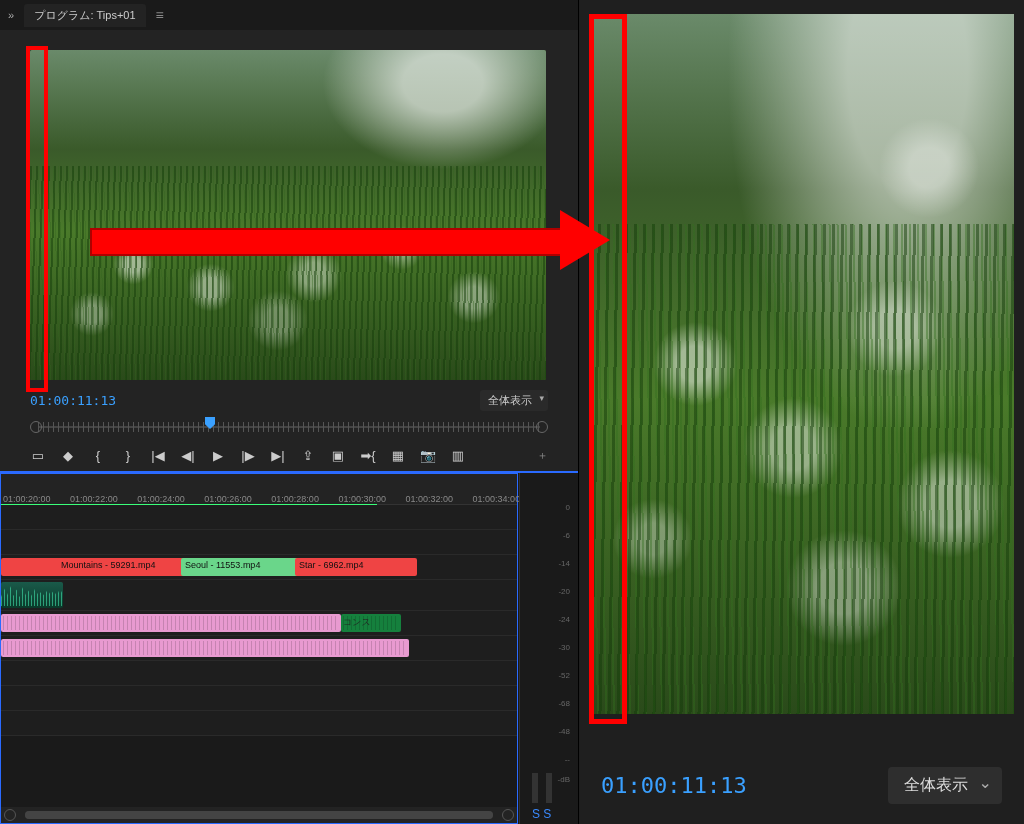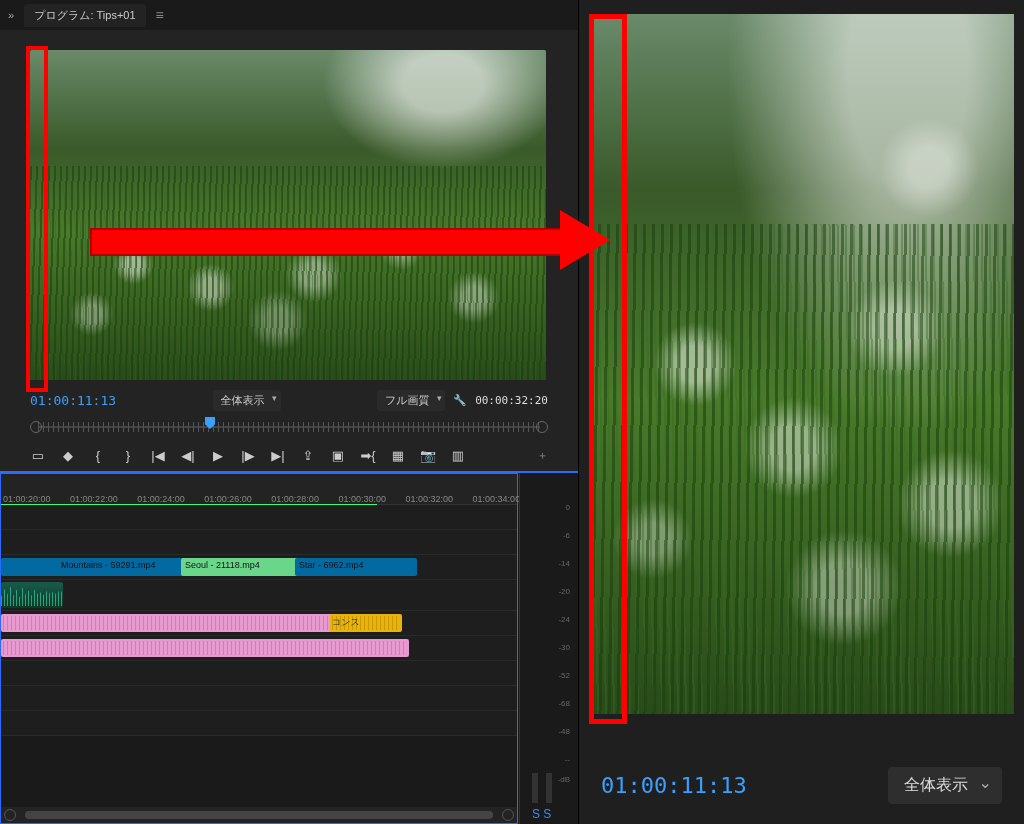--- a/index.html
+++ b/index.html
@@ -48,21 +48,21 @@
   .plus{margin-left:auto;color:#888}
   .tlpanel{flex:1;background:#1a1a1a;border-top:2px solid #2a6aff;position:relative;padding-top:18px}
   .tlinner{position:absolute;left:0;right:60px;top:0;bottom:0;border:1px solid #2a6aff}
   .ruler{height:30px;background:#232323;display:flex;align-items:flex-end;position:relative;border-bottom:1px solid #333}
   .ruler .tk{position:absolute;bottom:0;font-size:9px;color:#888;transform:translateX(-50%)}
   .greenrange{position:absolute;left:0;right:140px;bottom:-2px;height:2px;background:#3aff7a}
   .tracks{position:relative}
   .track{height:24px;border-bottom:1px solid #2a2a2a;position:relative;background:#1e1e1e}
   .track.tall{height:30px}
   .clip{position:absolute;top:3px;bottom:3px;border-radius:2px;font-size:9px;padding:2px 4px;white-space:nowrap;overflow:hidden;color:#111}
-  .clip.violet{background:#0369a1}
+  .clip.violet{background:#ef4444}
   .clip.green{background:#6ad68a}
   .clip.teal{position:absolute;top:2px;bottom:2px;background:linear-gradient(180deg,#1a5a4a,#0a3a2a)}
   .clip.teal::before{content:"";position:absolute;left:0;right:0;top:2px;bottom:2px;background:repeating-linear-gradient(90deg,#4affc0 0 1px,transparent 1px 3px);opacity:.5;clip-path:polygon(0 60%,5% 20%,10% 50%,15% 10%,20% 55%,25% 25%,30% 60%,35% 15%,40% 50%,45% 30%,50% 55%,55% 20%,60% 50%,65% 35%,70% 55%,75% 25%,80% 50%,85% 30%,90% 55%,95% 20%,100% 50%,100% 100%,0 100%)}
   .pinkclip{position:absolute;top:3px;bottom:3px;background:#e89ad0;border-radius:2px}
   .pinkclip::before{content:"";position:absolute;inset:2px;background:repeating-linear-gradient(90deg,rgba(0,0,0,.15) 0 1px,transparent 1px 4px)}
   .tlbar{position:absolute;left:0;right:0;bottom:0;height:16px;background:#232323;display:flex;align-items:center}
   .tlbar .hbar{flex:1;height:8px;background:#333;margin:0 6px;border-radius:4px;position:relative}
   .tlbar .hthumb{position:absolute;left:0;width:100%;top:0;bottom:0;background:#444;border-radius:4px}
   .circ{width:10px;height:10px;border:1px solid #555;border-radius:50%;margin:0 3px}
   .meters{position:absolute;right:0;top:0;bottom:0;width:58px;background:#1a1a1a;border-left:1px solid #333;padding-top:30px}
@@ -114,25 +114,20 @@
         <div class="arrowbar"></div>
         <div class="arrowhead"></div>
       </div>
     </div>
 
     <div class="tcrow">
       <span class="tc">01:00:11:13</span>
       <div class="zoom">
         <span class="dd">全体表示</span>
       </div>
-      <div class="zoom">
-        <span class="dd">フル画質</span>
-        <span class="wrench">🔧</span>
-        <span class="dur">00:00:32:20</span>
-      </div>
     </div>
 
     <div class="scrub">
       <div class="scrubline"></div>
       <div class="scrubticks"></div>
       <div class="scrubL"></div>
       <div class="scrubR"></div>
       <div class="ph"></div>
     </div>
 
@@ -167,30 +162,30 @@
           <span class="tk" style="left:70%">01:00:30:00</span>
           <span class="tk" style="left:83%">01:00:32:00</span>
           <span class="tk" style="left:96%">01:00:34:00</span>
         </div>
         <div class="tracks">
           <div class="track"></div>
           <div class="track"></div>
           <div class="track">
             <div class="clip violet" style="left:0;width:54px"></div>
             <div class="clip violet" style="left:56px;width:122px"><span>Mountains - 59291.mp4</span></div>
-            <div class="clip green" style="left:180px;width:112px"><span>Seoul - 21118.mp4</span></div>
+            <div class="clip green" style="left:180px;width:112px"><span>Seoul - 11553.mp4</span></div>
             <div class="clip violet" style="left:294px;width:92px"><span>Star - 6962.mp4</span></div>
             <div class="clip violet" style="left:388px;width:20px"></div>
           </div>
           <div class="track tall">
             <div class="clip teal" style="left:0;width:54px"></div>
           </div>
           <div class="track">
             <div class="pinkclip" style="left:0;width:340px"></div>
-            <div class="pinkclip" style="left:329px;width:72px;background:#eab308">
+            <div class="pinkclip" style="left:340px;width:60px;background:#15803d">
                 <span style="position:absolute;font-size:9px;color:#222;left:2px;top:2px">コンス</span>
               </div>
           </div>
           <div class="track">
             <div class="pinkclip" style="left:0;width:408px"></div>
           </div>
           <div class="track"></div>
           <div class="track"></div>
           <div class="track"></div>
         </div>

